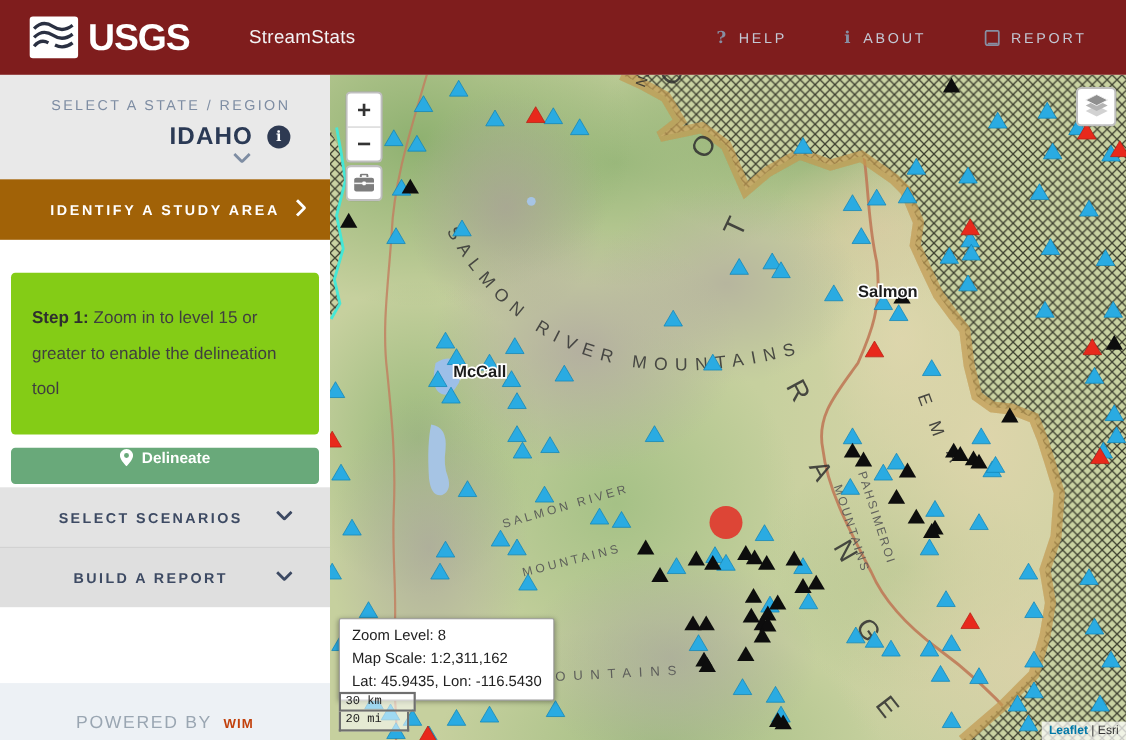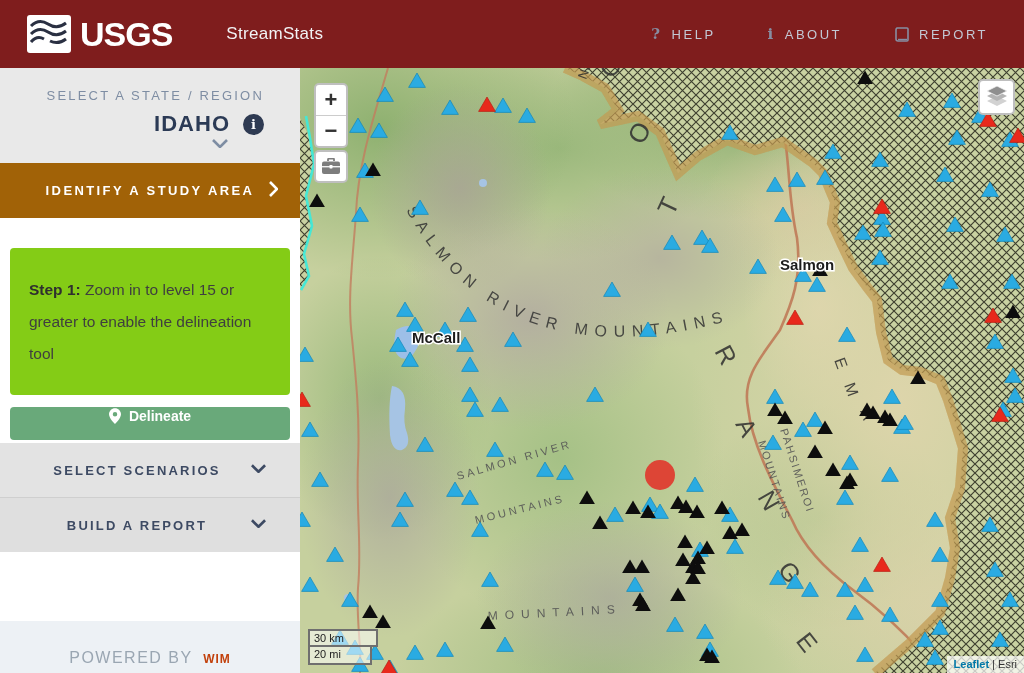--- a/index.html
+++ b/index.html
@@ -85,21 +85,21 @@
             font-size:22px;font-weight:bold;color:#333;cursor:pointer;}
   .zoom-btn:first-child{border-bottom:1px solid #ccc;}
   .toolctl{left:14px;top:82px;width:34px;height:33px;display:flex;align-items:center;
            justify-content:center;cursor:pointer;}
   .layerctl{right:9px;top:11px;width:37px;height:36px;display:flex;align-items:center;
             justify-content:center;cursor:pointer;}
 
   .info-box{position:absolute;left:8px;top:494px;background:#fff;border:1px solid #9b9b9b;
             border-radius:2px;box-shadow:0 1px 5px rgba(0,0,0,.35);padding:5px 11px;
             font-size:13.5px;color:#222;line-height:1.55;white-space:nowrap;}
-  .scalebar{position:absolute;left:8px;top:561px;font-size:11px;color:#222;}
+  .scalebar{position:absolute;left:8px;top:561px;font-size:11px;color:#222;font-family:Liberation Mono, monospace;}
   .scale-line{background:rgba(255,255,255,.55);border:2px solid #6f6f6f;box-sizing:border-box;
               padding:0 4px;height:18px;line-height:15px;}
   .scale-km{width:70px;}
   .scale-mi{width:64px;border-top:none;}
   .attribution{position:absolute;right:0;bottom:0;background:rgba(255,255,255,.72);
                padding:2px 7px 3px;font-size:11px;color:#333;}
   .attr-leaflet{color:#0078a8;font-weight:bold;cursor:pointer;}
 </style>
 </head>
 <body>
@@ -446,20 +446,25 @@
     </svg>
   </div>
   <div class="map-ctl layerctl">
     <svg width="24" height="22" viewBox="0 0 24 22">
       <polygon points="12,10 2,15 12,20 22,15" fill="#d2d2d2"></polygon>
       <polygon points="12,5 2,10 12,15 22,10" fill="#b4b4b4"></polygon>
       <polygon points="12,0 2,5 12,10 22,5" fill="#8f8f8f" stroke="#f4f4f4" stroke-width="0.8"></polygon>
     </svg>
   </div>
 
+  <div class="info-box">
+    <div>Zoom Level: 8</div>
+    <div>Map Scale: 1:2,311,162</div>
+    <div>Lat: 45.9435, Lon: -116.5430</div>
+  </div>
 
   <div class="scalebar">
     <div class="scale-line scale-km">30 km</div>
     <div class="scale-line scale-mi">20 mi</div>
   </div>
 
   <div class="attribution"><span class="attr-leaflet">Leaflet</span><span> | </span><span>Esri</span></div>
 </div>
 
 </body></html>

